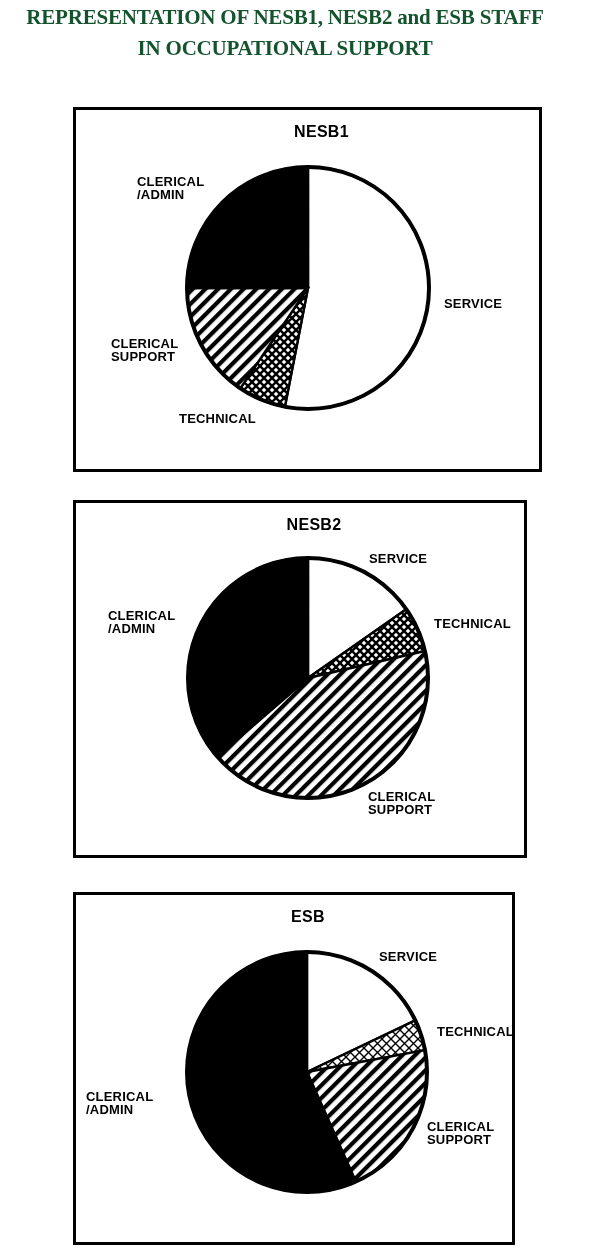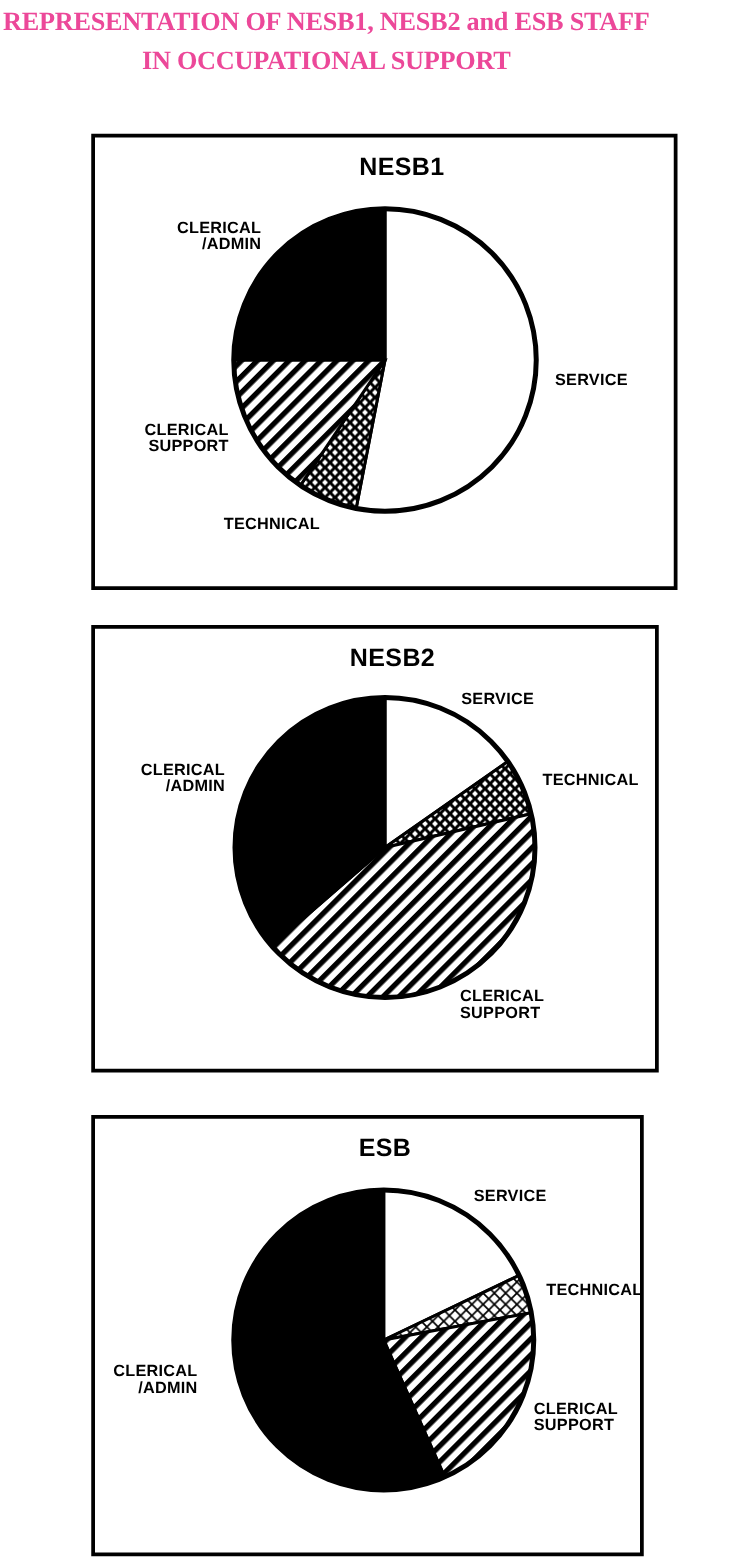--- a/index.html
+++ b/index.html
@@ -1,35 +1,35 @@
 <!DOCTYPE html>
 <html><head>
 <meta charset="utf-8">
 <style>
   html,body{margin:0;padding:0;background:#fff;}
   body{position:relative;width:600px;height:1251px;font-family:"Liberation Sans",sans-serif;color:#000;overflow:hidden;}
   .page-title{
     position:absolute;left:0;top:2px;width:522px;text-align:center;
     font-family:"Liberation Serif",serif;font-weight:bold;font-size:21px;line-height:31px;
-    letter-spacing:-0.2px;color:#ec4899;
+    letter-spacing:-0.2px;color:#14532d;padding-left:24px;
   }
   .chart-box{
     position:absolute;border:3px solid #000;background:#fff;box-sizing:border-box;
   }
   .chart-title{
     position:absolute;left:0;right:0;top:13px;text-align:center;
-    font-weight:bold;font-size:20px;letter-spacing:0.3px;margin-left:28px;
+    font-weight:bold;font-size:16px;letter-spacing:0.3px;margin-left:28px;
   }
   .pie{position:absolute;left:0;top:0;}
   .pie-label{
     position:absolute;font-weight:bold;font-size:13px;line-height:13px;letter-spacing:0.2px;
     white-space:nowrap;
   }
   .pie-label.wrap{white-space:normal;width:72px;}
-  .pie-label.right{text-align:right;}
+  .pie-label.right{}
 </style>
 </head>
 <body>
 
 <div class="page-title">
   <div>REPRESENTATION OF NESB1, NESB2 and ESB STAFF</div>
   <div>IN OCCUPATIONAL SUPPORT</div>
 </div>
 
 <div class="chart-box" style="left:73px;top:107px;width:469px;height:365px;">

